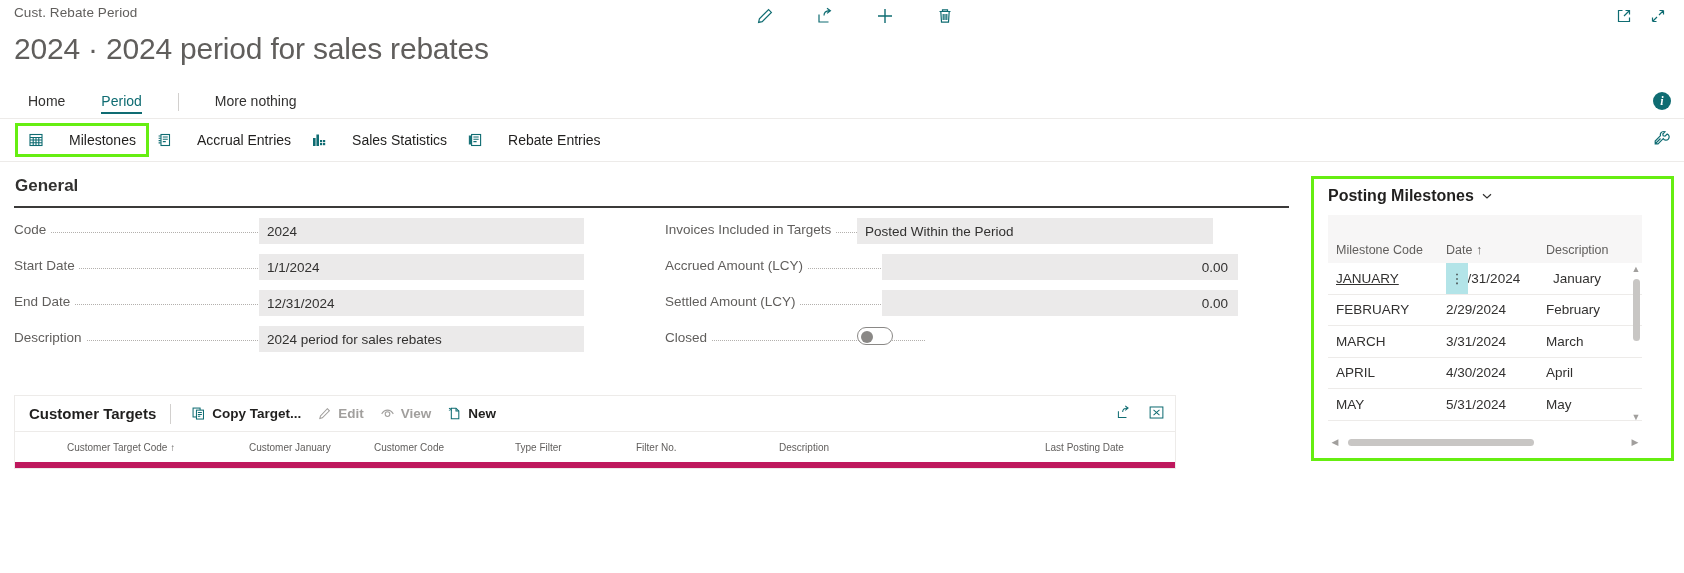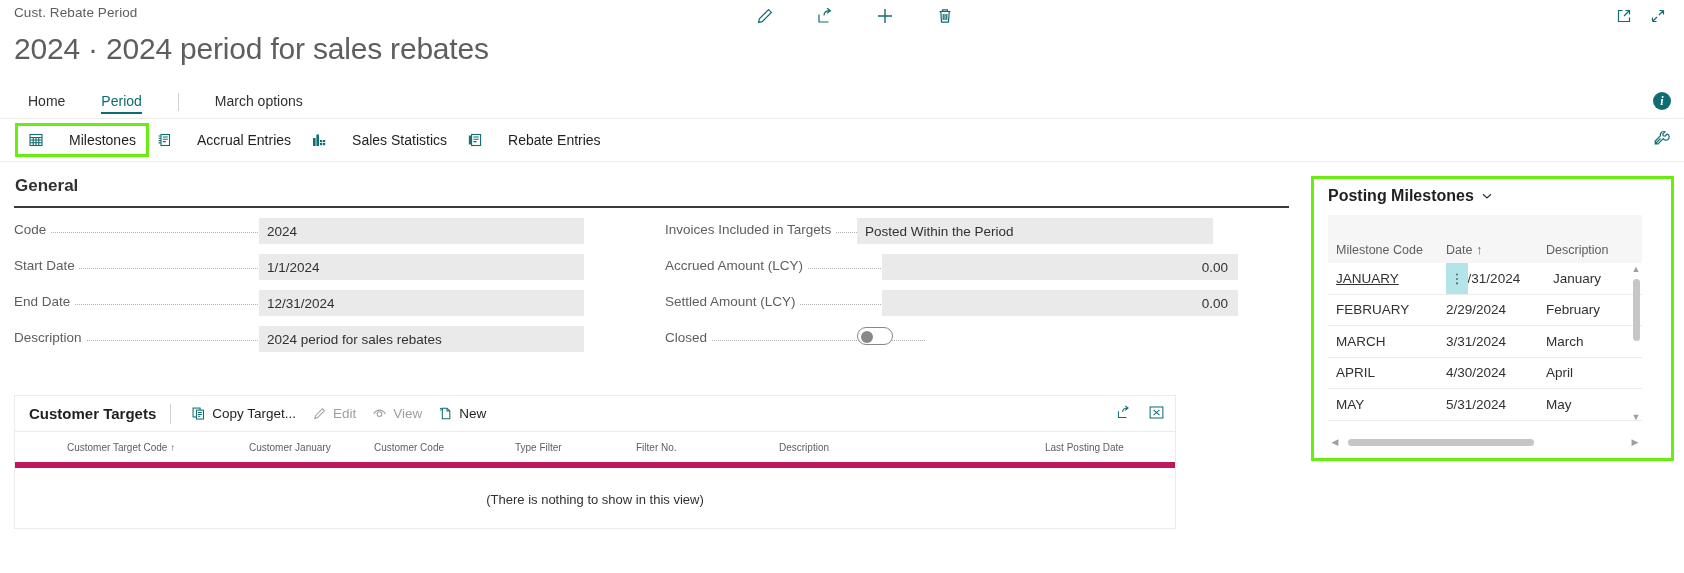--- a/index.html
+++ b/index.html
@@ -142,21 +142,21 @@
     border: 1px solid #edebe9; background: #fff;
   }
   .sphead {
     height: 36px; display: flex; align-items: center; padding-left: 14px;
     position: relative; border-bottom: 1px solid #edebe9;
   }
   .sptitle { font-size: 15px; font-weight: 600; color: #201f1e; white-space: nowrap; }
   .spsep { width: 1px; height: 20px; background: #d2d0ce; margin: 0 12px 0 14px; }
   .spaction {
     display: flex; align-items: center; gap: 6px; font-size: 13.5px;
-    color: #201f1e; padding: 4px 8px; cursor: pointer; white-space: nowrap;
+    color: #201f1e; padding: 4px 8px; cursor: pointer; white-space: nowrap; font-weight: bold;
   }
   .spaction.disabled { color: #a19f9d; cursor: default; }
   .spaction .ic { color: #0f6c72; display: flex; align-items: center; }
   .spaction.disabled .ic { color: #a19f9d; }
   .sphead-right {
     position: absolute; right: 10px; top: 8px; display: flex; gap: 16px; color: #0f6c72;
   }
   .sphead-right div { cursor: pointer; display: flex; align-items: center; }
   .sptable { width: 100%; }
   .sptable-head {
@@ -282,21 +282,21 @@
       </div>
     </div>
   </div>
 
   <div class="pagetitle">2024 · 2024 period for sales rebates</div>
 
   <div class="tabstrip">
     <div class="tab">Home</div>
     <div class="tab active">Period</div>
     <div class="tabsep"></div>
-    <div class="tab">March options</div>
+    <div class="tab">More nothing</div>
   </div>
   <div class="info-dot">i</div>
   <div class="tabstrip-line"></div>
 
   <div class="ribbon">
 
     <div class="action highlight">
       <span class="ic">
         <svg width="16" height="16" viewBox="0 0 16 16" fill="none" stroke="currentColor" stroke-width="1.1">
           <rect x="2" y="2.5" width="12" height="11"></rect>
@@ -477,21 +477,20 @@
       <div class="sptable">
         <div class="sptable-head" style="position:relative;">
           <span style="position:absolute;left:52px">Customer Target Code ↑</span>
           <span style="position:absolute;left:234px">Customer January</span>
           <span style="position:absolute;left:359px">Customer Code</span>
           <span style="position:absolute;left:500px">Type Filter</span>
           <span style="position:absolute;left:621px">Filter No.</span>
           <span style="position:absolute;left:764px">Description</span>
           <span style="position:absolute;left:1030px">Last Posting Date</span>
         </div>
-        <div class="spempty">(There is nothing to show in this view)</div>
       </div>
     </div>
   </div>
 
   <div class="factbox-wrap">
     <div class="factbox">
 
       <div class="fbtitle">
         <span>Posting Milestones</span>
         <span>

